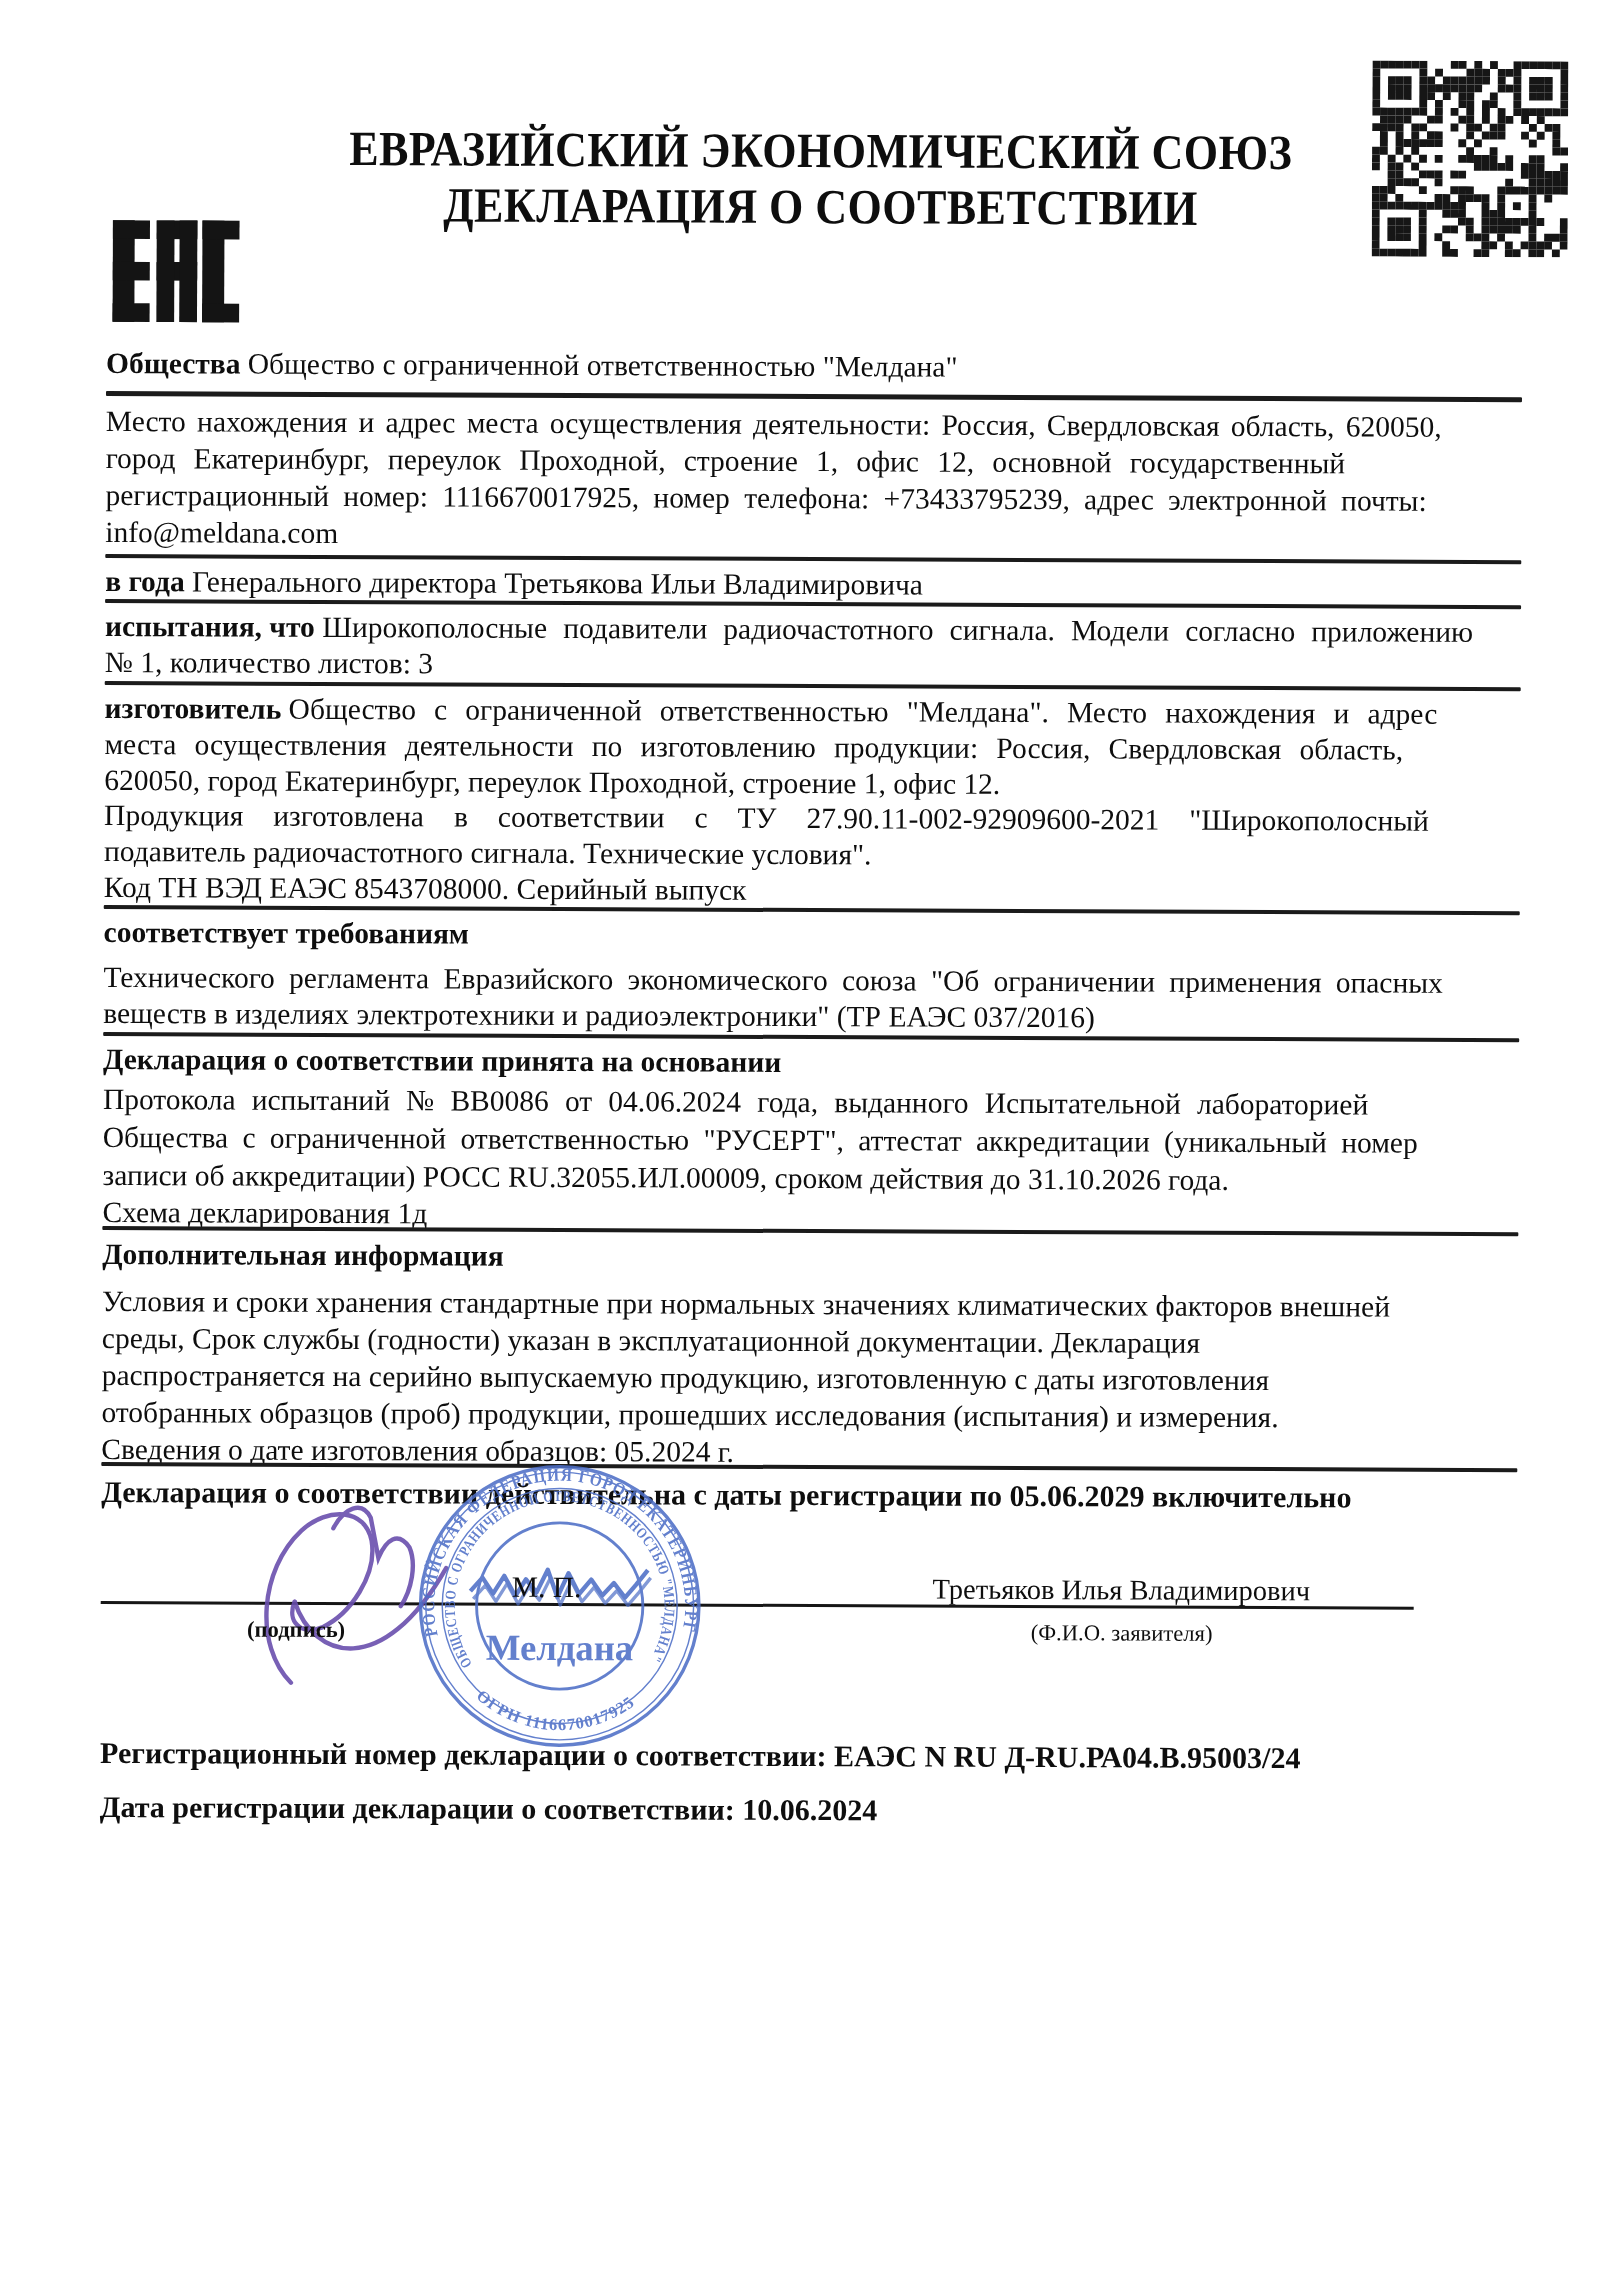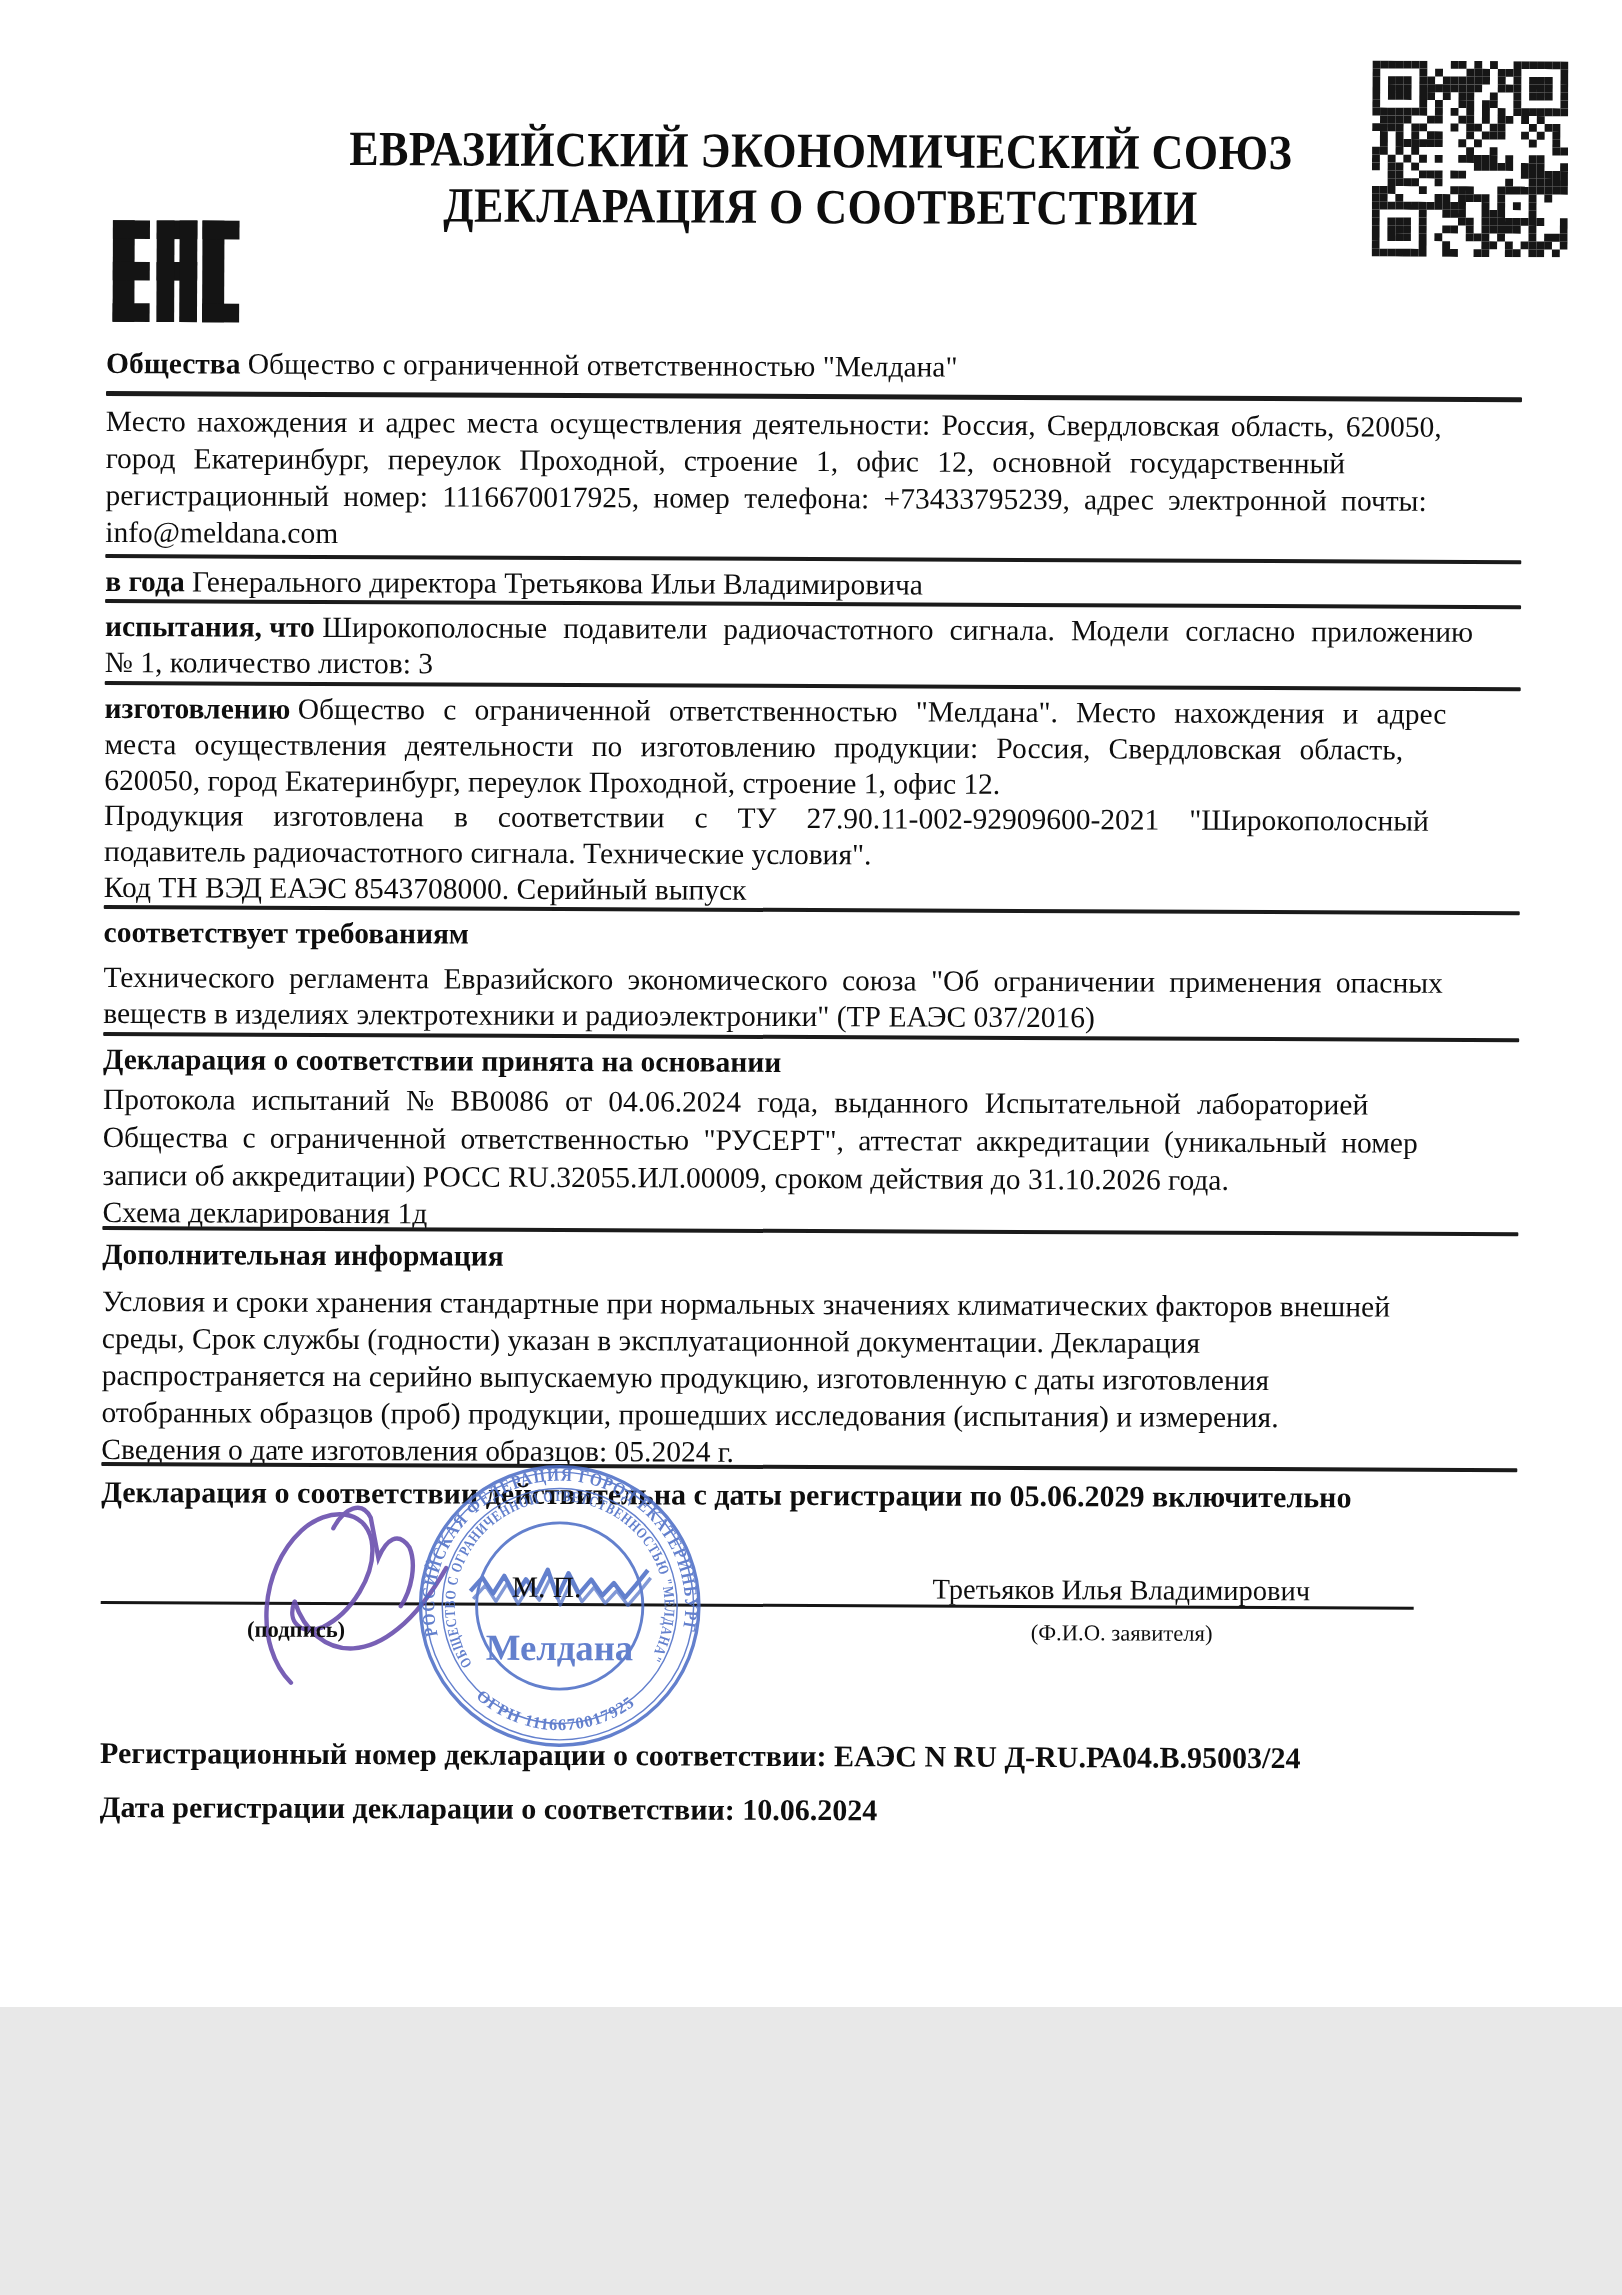--- a/index.html
+++ b/index.html
@@ -1,16 +1,16 @@
 <!DOCTYPE html>
 <html style="font-size:7.9px"><head>
 <meta charset="utf-8">
 <style>
   html,body{margin:0;padding:0;background:#e8e8e8;}
-  .page{position:relative;width:1623px;height:2007px;background:#ffffff;overflow:hidden;
+  .page{position:relative;width:1623px;height:2295px;background:#ffffff;overflow:hidden;
         font-family:"Liberation Serif","DejaVu Serif",serif;color:#0e0e0e;}
   .sheet{position:absolute;inset:0;transform:rotate(0.25deg);transform-origin:106px 393px;}
 
   .abs{position:absolute;}
   .title{left:14.7px;width:1610px;text-align:center;font-weight:bold;font-size:44px;
          line-height:55px;letter-spacing:0.5px;transform:scaleY(1.12);transform-origin:center top;}
 
   .row{left:106px;width:1416px;font-size:29.5px;line-height:37px;}
   .para{margin:0;}
   .blb{font-weight:bold;}
@@ -425,21 +425,21 @@
 
   <p class="abs row para" style="top:608px;line-height:36px;">
     <span class="blb">испытания, что</span>
     <span class="w18">Широкополосные подавители радиочастотного сигнала.  Модели согласно приложению</span><br>
     <span>№ 1, количество листов: 3</span>
   </p>
 
   <div class="abs sep" style="top:681px;height:4.4px;"></div>
 
   <p class="abs row para" style="top:690px;line-height:36px;">
-    <span class="blb">изготовлению</span>
+    <span class="blb">изготовитель</span>
     <span class="w22">Общество с ограниченной ответственностью "Мелдана". Место нахождения и адрес</span><br>
     <span class="w22">места осуществления деятельности по изготовлению продукции: Россия, Свердловская область,</span><br>
     <span>620050, город Екатеринбург, переулок Проходной, строение 1, офис 12.</span>
   </p>
 
   <p class="abs row para" style="top:797px;line-height:36px;">
     <span class="w46">Продукция изготовлена в соответствии с ТУ 27.90.11-002-92909600-2021 "Широкополосный</span><br>
     <span>подавитель радиочастотного сигнала. Технические условия".</span>
   </p>
 

